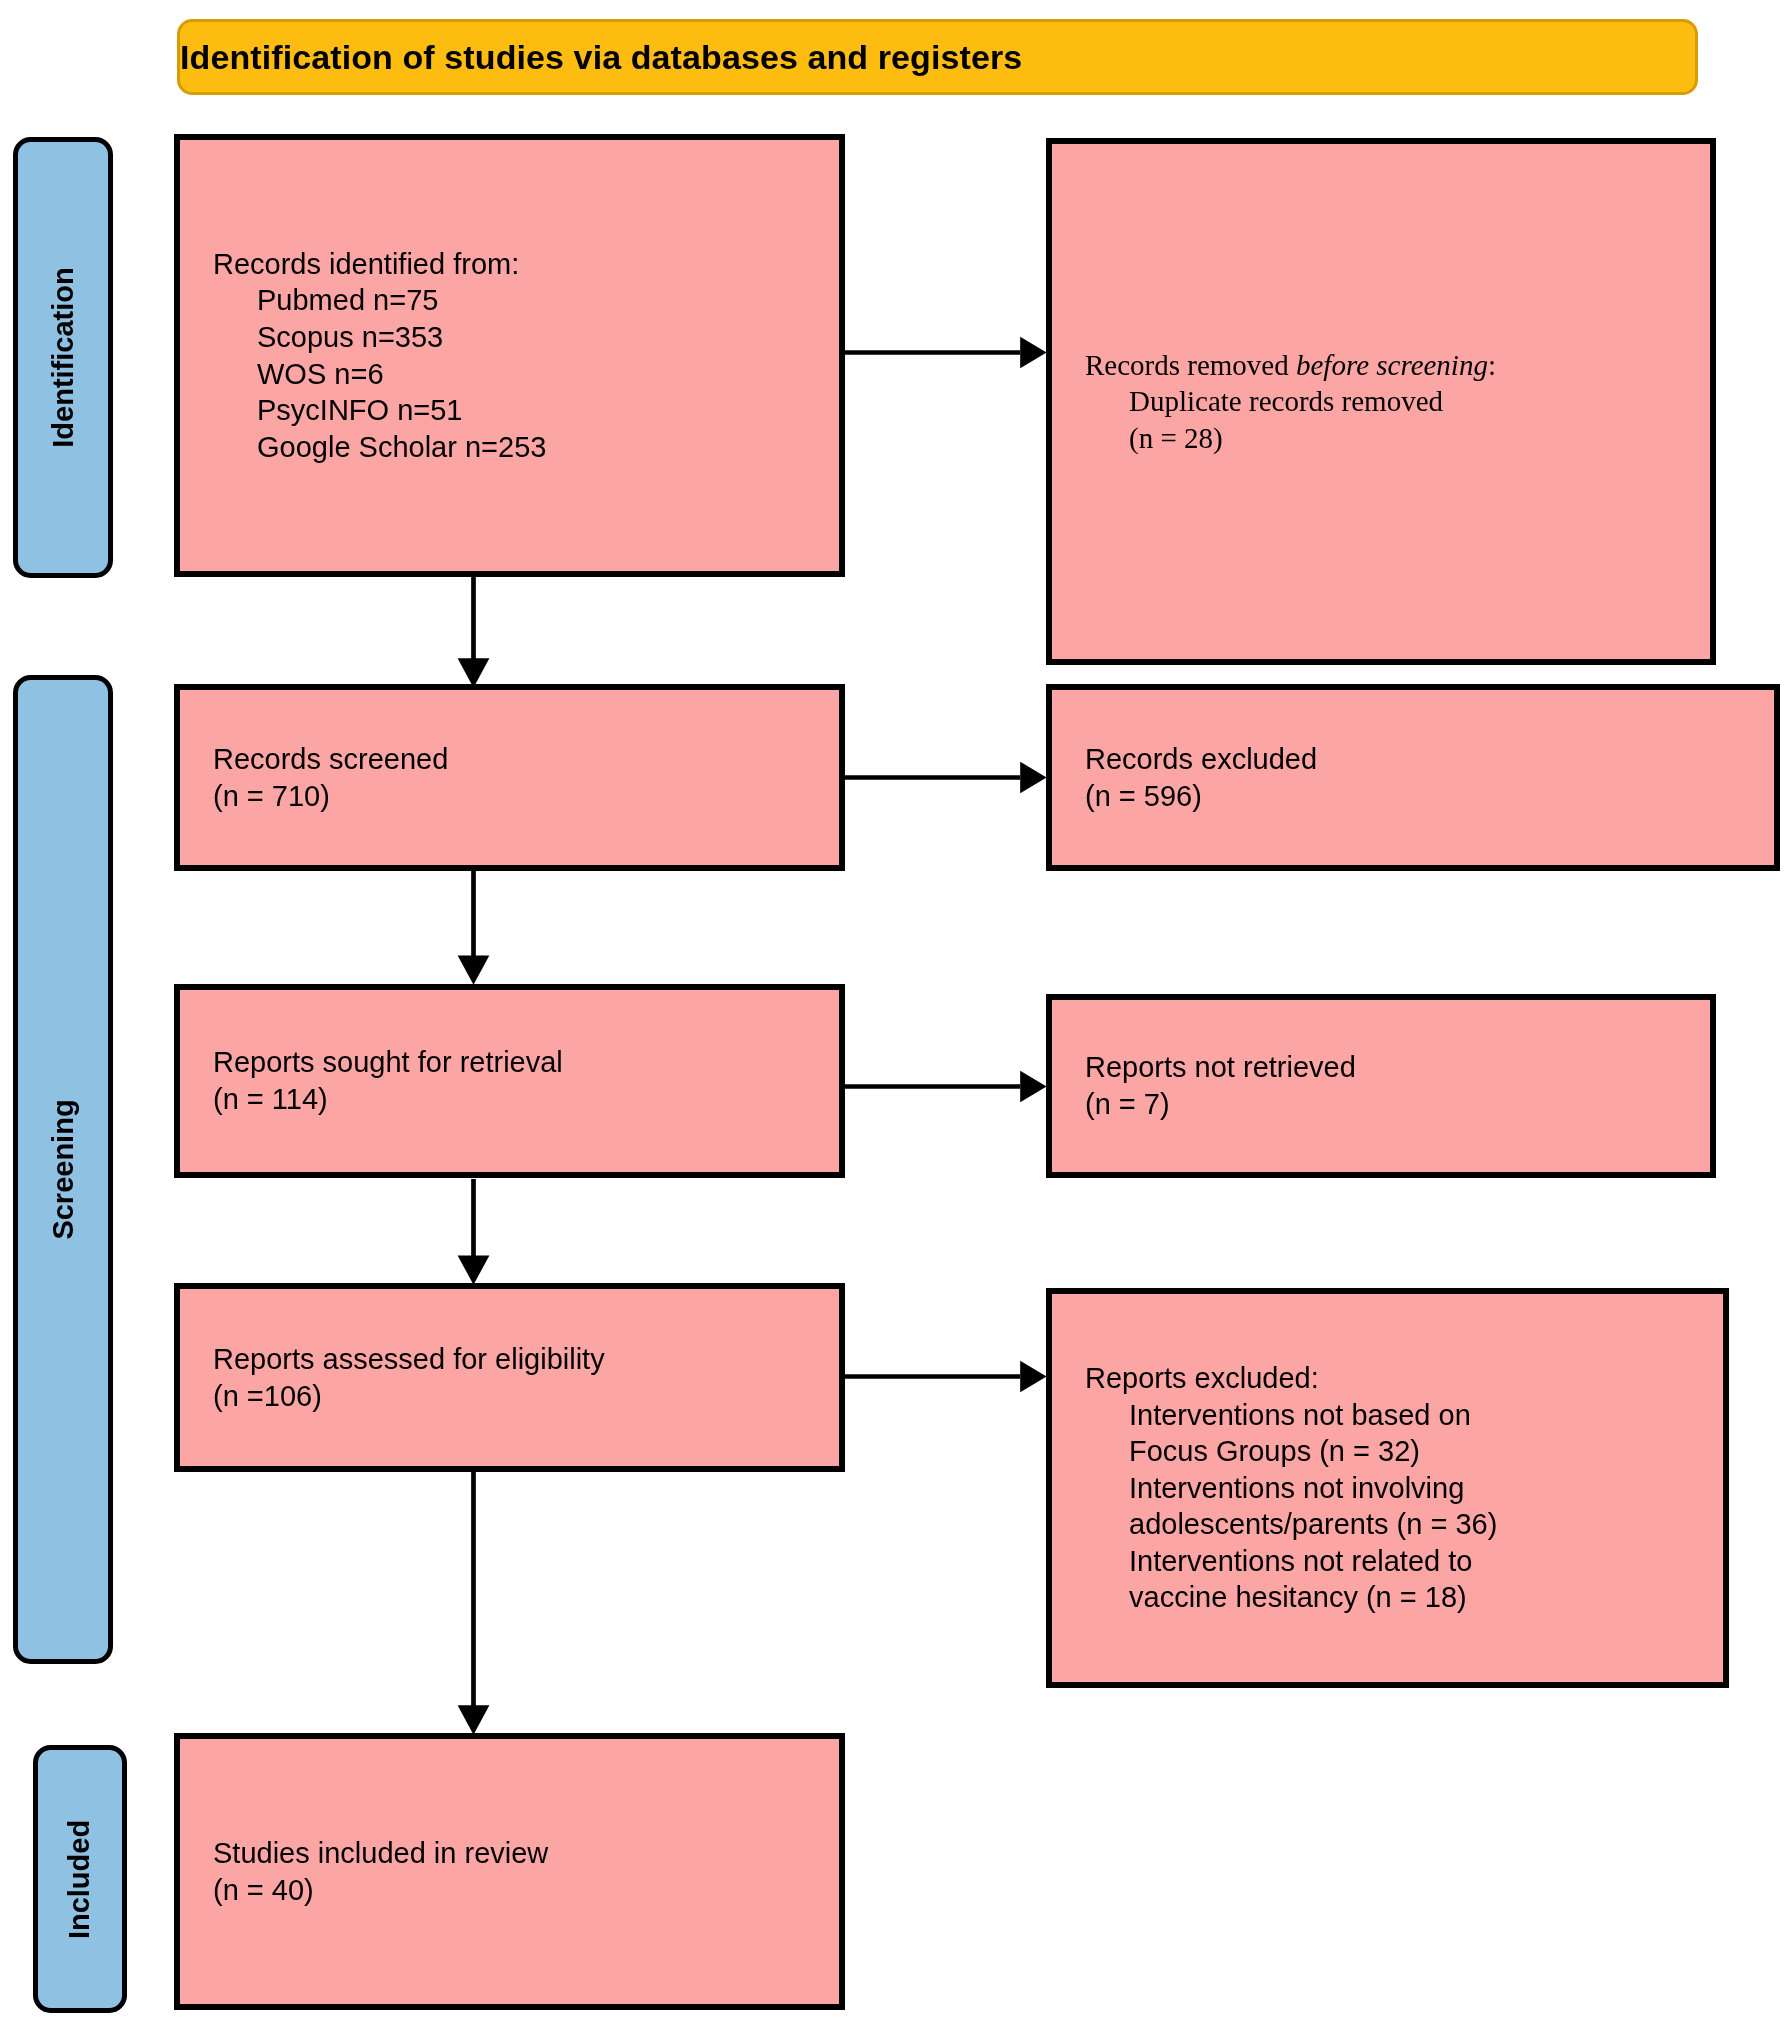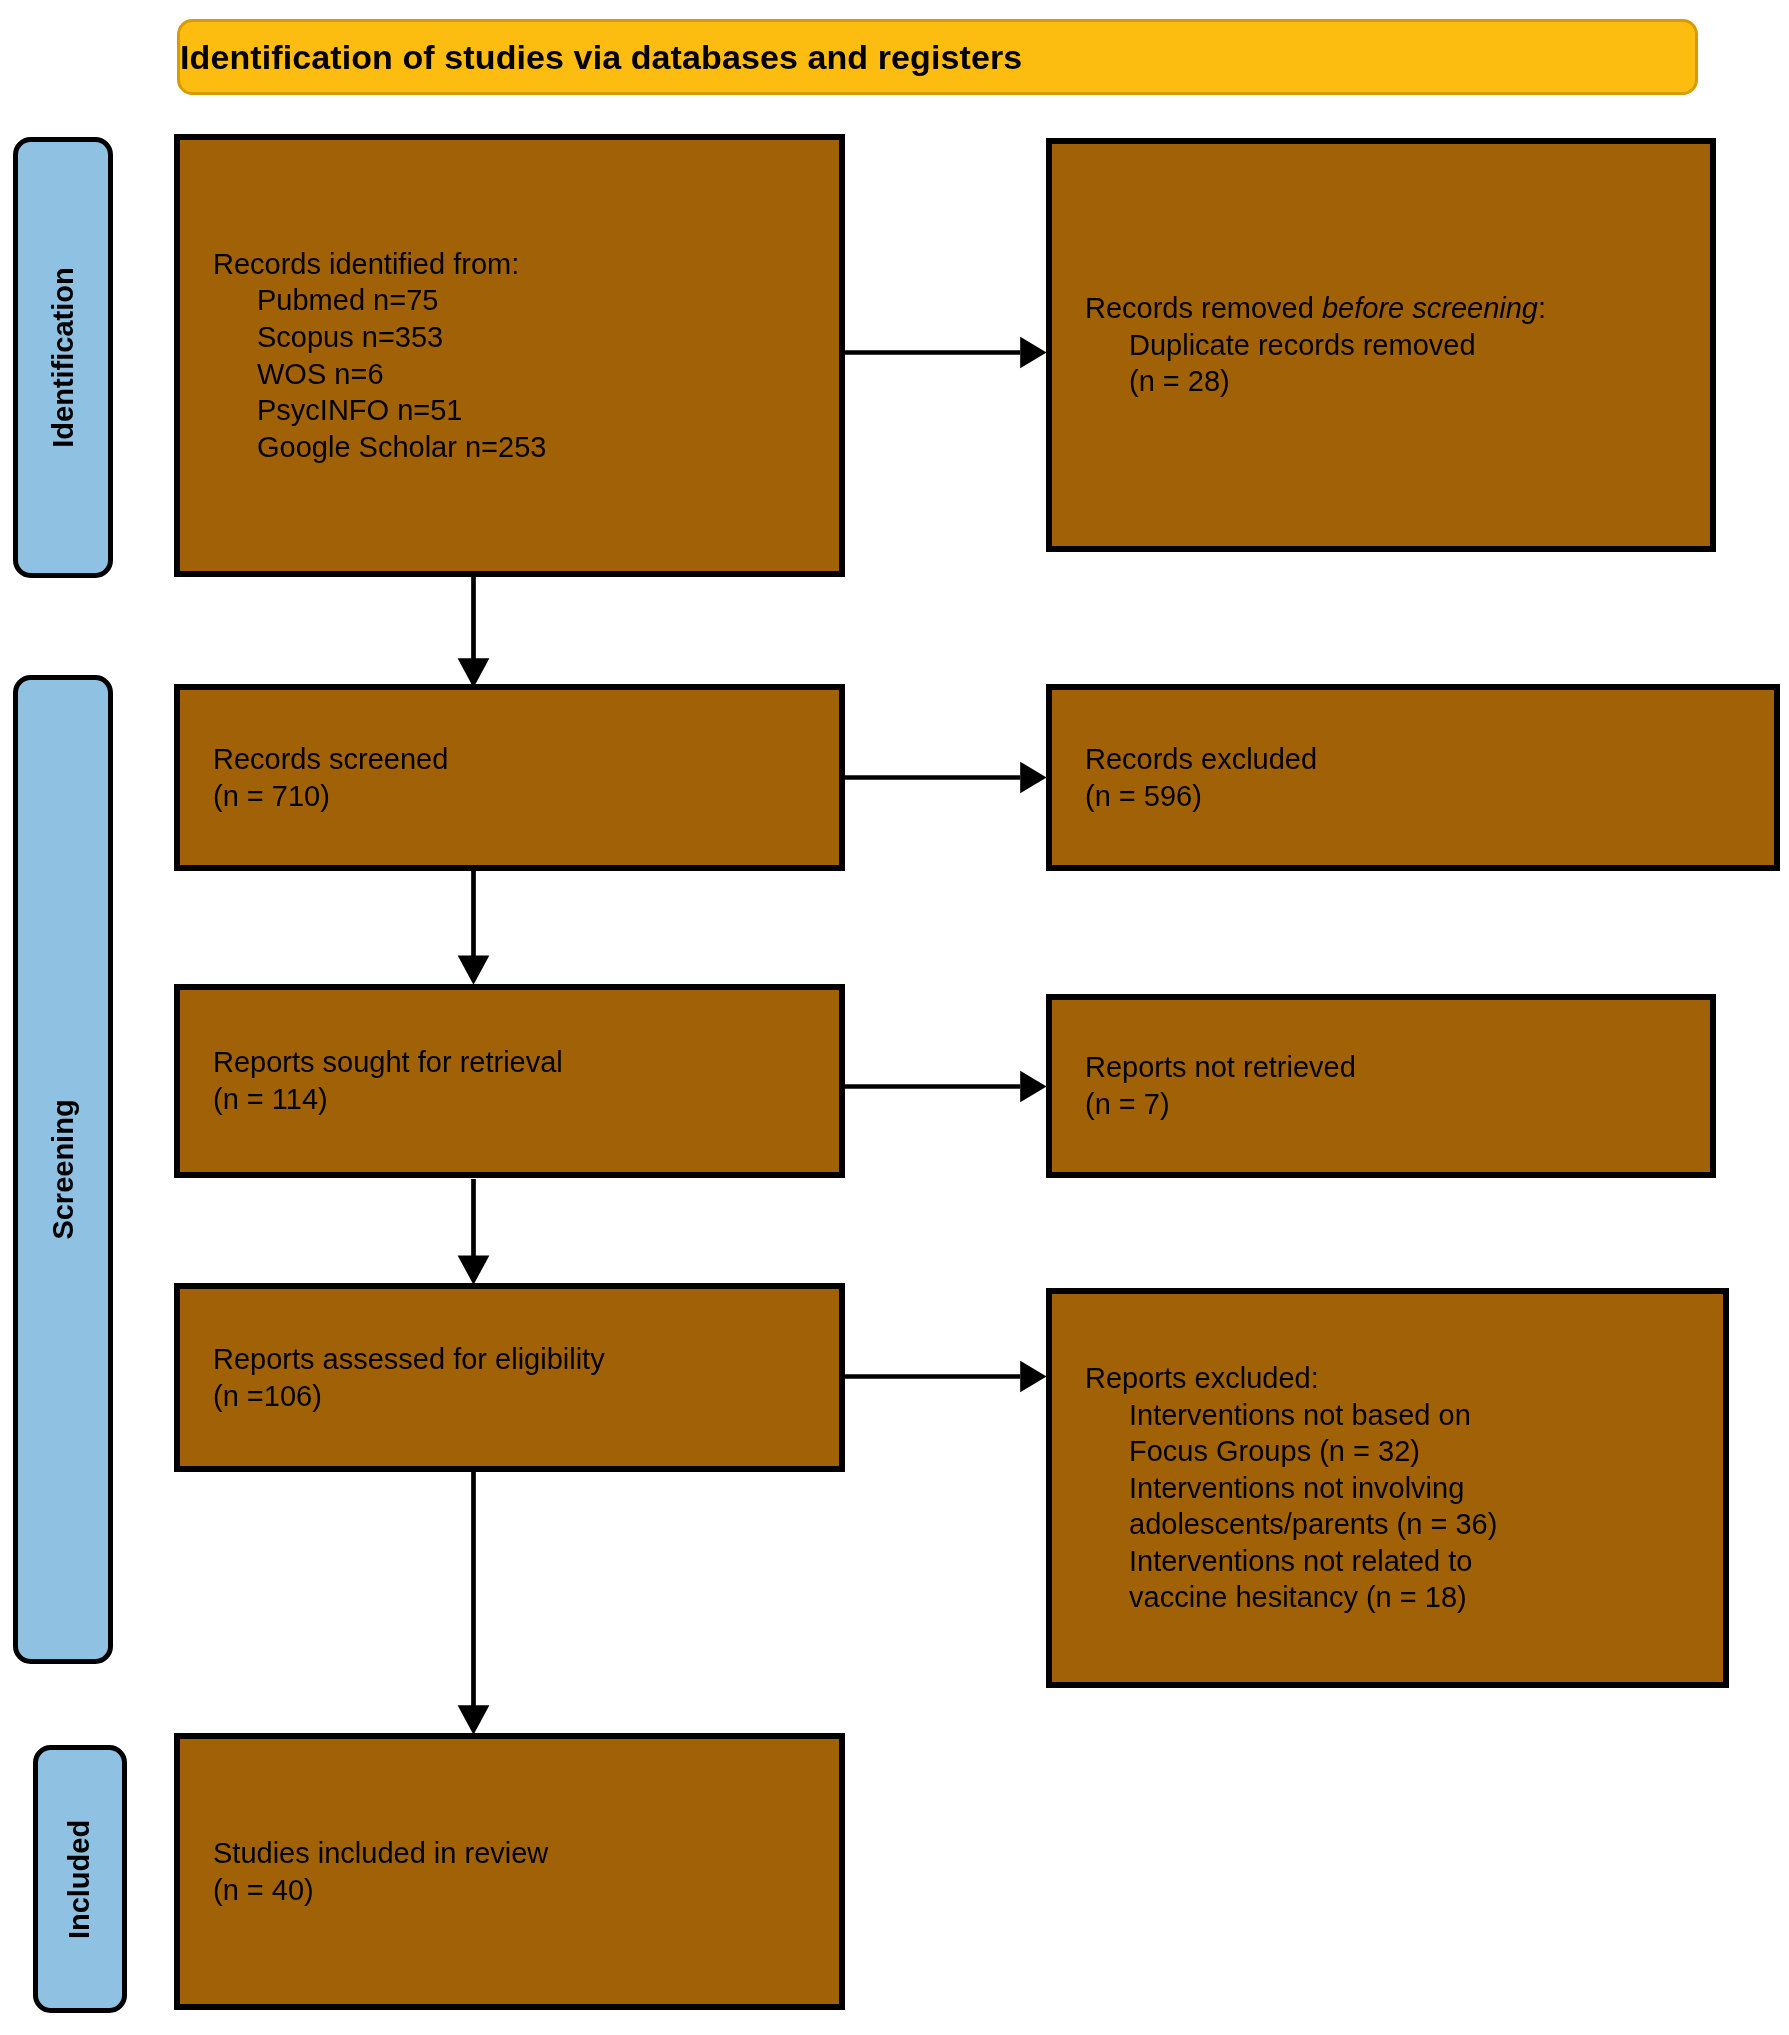--- a/index.html
+++ b/index.html
@@ -60,21 +60,21 @@
     transform: rotate(-90deg);
     transform-origin: center center;
   }
   #phase-identification { left: 13px;  top: 137px;  width: 100px; height: 441px; }
   #phase-screening      { left: 13px;  top: 675px; width: 100px; height: 989px; }
   #phase-included       { left: 33px;  top: 1745px; width: 94px; height: 268px; }
 
   
   .fbox {
     position: absolute;
-    background: #a16207;
+    background: #fca5a5;
     border: 6.5px solid #000000;
     box-sizing: border-box;
     display: flex;
     flex-direction: column;
     justify-content: center;
   }
   .fbox .body {
     padding-left: 33px;
     padding-right: 17.7px;
   }
@@ -83,21 +83,21 @@
     color: #000000;
     line-height: 1.26;
     white-space: nowrap;
   }
   .line.indent { padding-left: 44px; }
   .line.wrapline { white-space: normal; }
   .ital { font-style: italic; }
 
   
   #box-identified      { left: 174px;  top: 134px;  width: 671px; height: 443px; }
-  #box-removed         { left: 1046px; top: 138px;  width: 670px; height: 414px; }
+  #box-removed         { left: 1046px; top: 138px;  width: 670px; height: 527px; font-family: Liberation Serif, serif; }
   
   #box-screened        { left: 174px;  top: 684px; width: 671px; height: 187px; }
   #box-excluded        { left: 1046px; top: 684px; width: 734px; height: 187px; }
   
   #box-sought          { left: 174px;  top: 984px; width: 671px; height: 194px; }
   #box-notretrieved    { left: 1046px; top: 994px; width: 670px; height: 184px; justify-content: center; }
   
   #box-eligibility     { left: 174px;  top: 1283px; width: 671px; height: 189px; }
   #box-reports-excl    { left: 1046px; top: 1273px; width: 683px; height: 400px; margin-top: 15px; }
   

